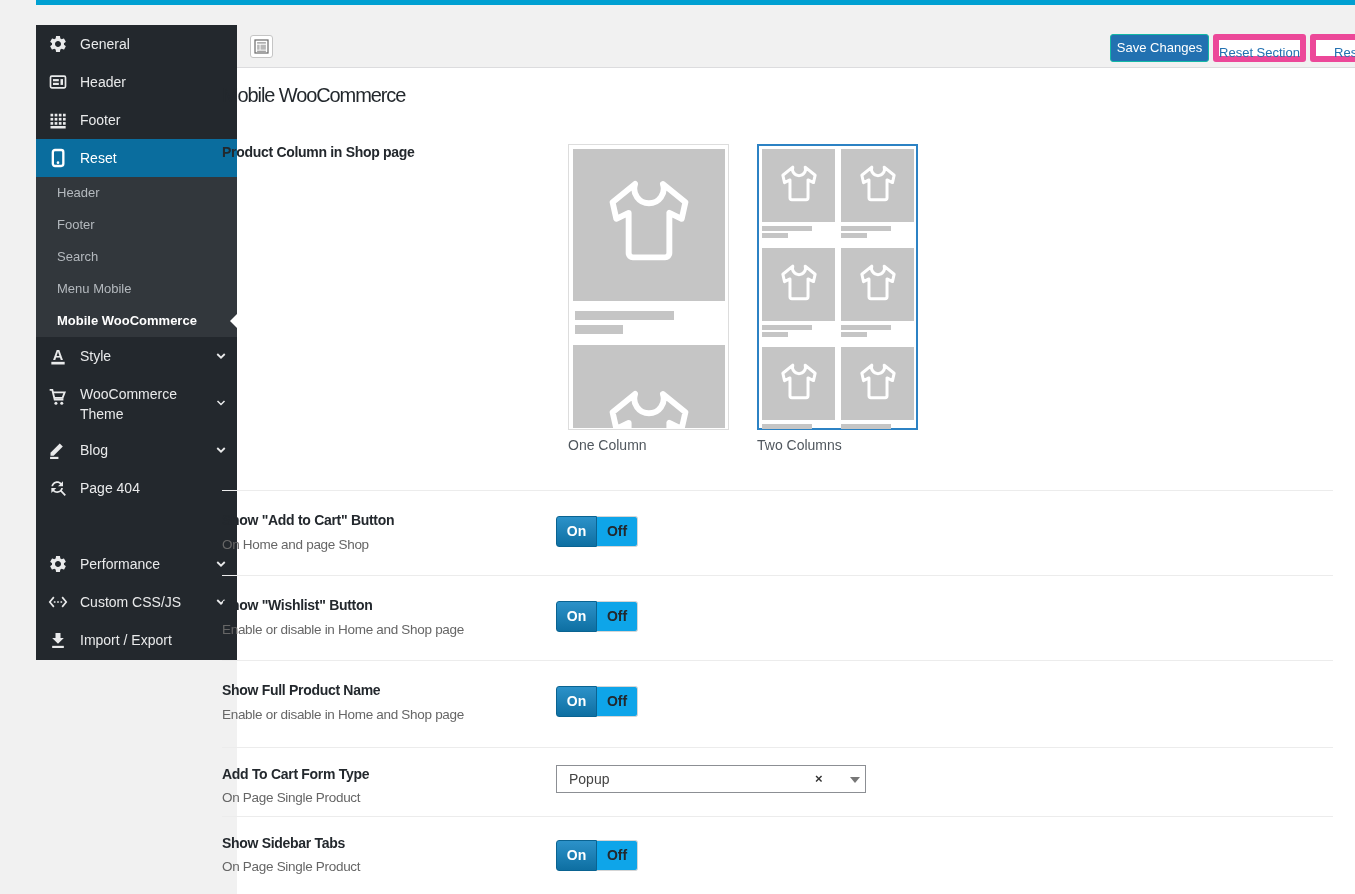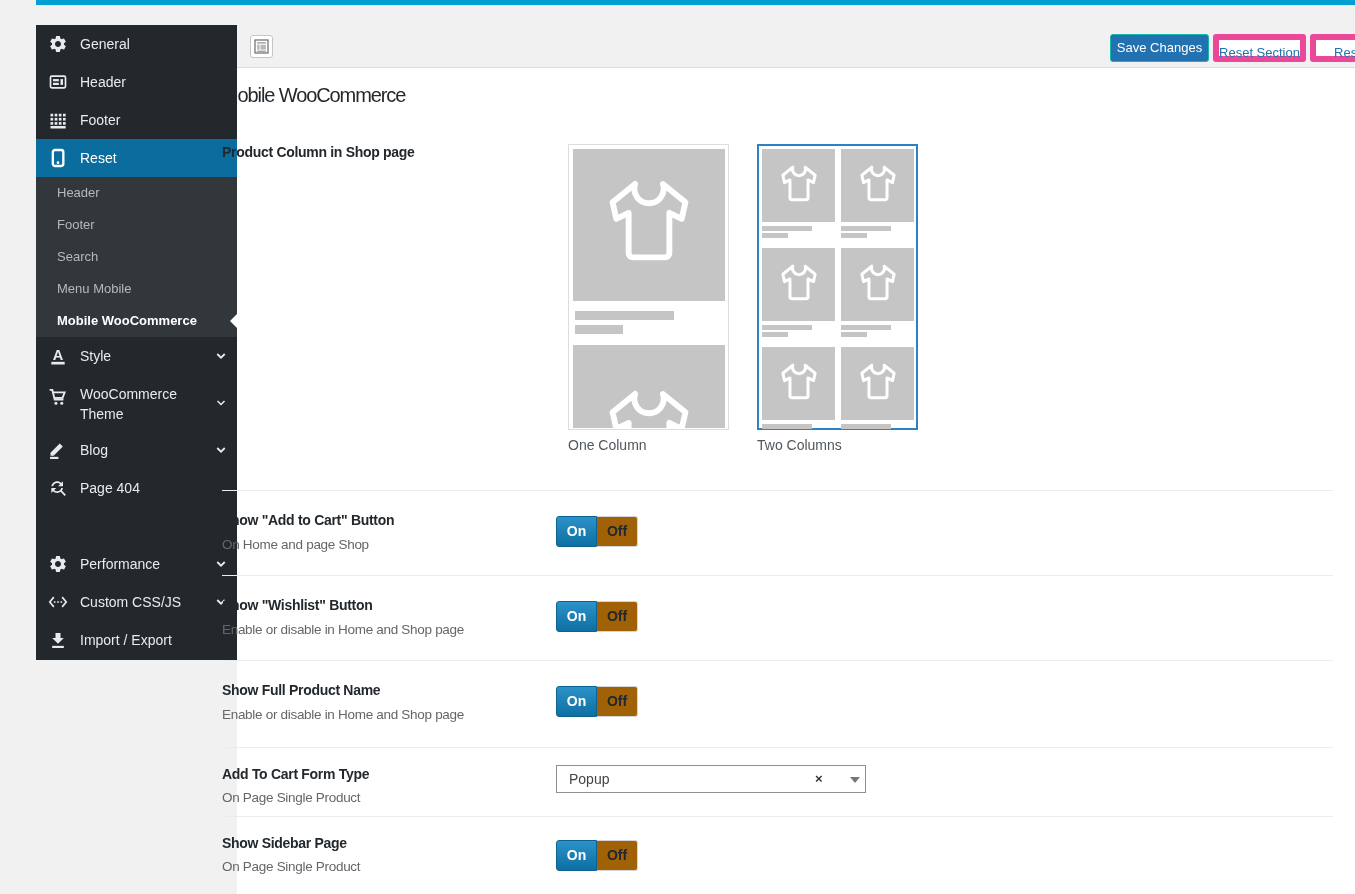--- a/index.html
+++ b/index.html
@@ -43,21 +43,21 @@
   
   .mock1 { position:absolute; left:568px; top:144px; width:161px; height:286px; background:#fff; border:1px solid #ddd; }
   .mock2 { position:absolute; left:757px; top:144px; width:161px; height:286px; background:#fff; border:2px solid #2c82c4; }
   .gblock { position:absolute; background:#c5c5c5; }
   .gbar { position:absolute; background:#c5c5c5; }
   .mocklabel { position:absolute; top:437px; font-size:14px; color:#50575e; text-align:left; }
 
   
   .toggle { position:absolute; left:556px; width:82px; height:31px; }
   .toggle .on { position:absolute; left:0; top:0; width:41px; height:31px; background:linear-gradient(#2c92c9,#0e6fa2); border:1px solid #0a6391; border-radius:3px 0 0 3px; color:#fff; font-weight:bold; font-size:14px; text-align:center; line-height:29px; }
-  .toggle .off { position:absolute; left:41px; top:0; width:41px; height:31px; background:#a16207; border:1px solid #d5d5d5; border-left:none; border-radius:0 3px 3px 0; color:#23282d; font-weight:bold; font-size:14px; text-align:center; line-height:29px; }
+  .toggle .off { position:absolute; left:41px; top:0; width:41px; height:31px; background:#0ea5e9; border:1px solid #d5d5d5; border-left:none; border-radius:0 3px 3px 0; color:#23282d; font-weight:bold; font-size:14px; text-align:center; line-height:29px; }
 
   
   .sel2 { position:absolute; left:556px; top:765px; width:310px; height:28px; background:#fff; border:1px solid #8c8f94; border-radius:0; }
   .sel2 .val { position:absolute; left:12px; top:0; line-height:26px; font-size:14px; color:#444; }
   .sel2 .x { position:absolute; left:258px; top:0; line-height:26px; font-size:13px; font-weight:bold; color:#333; }
   .sel2 .arr { position:absolute; left:293px; top:11px; width:0; height:0; border:5px solid transparent; border-top:6px solid #777; border-bottom:none; }
 </style>
 </head>
 <body>
 <div id="root">
@@ -287,20 +287,20 @@
   <div class="sep" style="top:747px"></div>
   <div class="rowlabel" style="top:766px">Add To Cart Form Type</div>
   <div class="rowdesc" style="top:790px">On Page Single Product</div>
   <div class="sel2">
       <span class="val">Popup</span>
       <span class="x">×</span>
       <span class="arr"></span>
     </div>
 
   <div class="sep" style="top:816px"></div>
-  <div class="rowlabel" style="top:835px">Show Sidebar Page</div>
+  <div class="rowlabel" style="top:835px">Show Sidebar Tabs</div>
   <div class="rowdesc" style="top:859px">On Page Single Product</div>
   <div class="toggle" style="top:840px">
       <div class="on">On</div>
       <div class="off">Off</div>
     </div>
 
 </div>
 
 </body></html>

